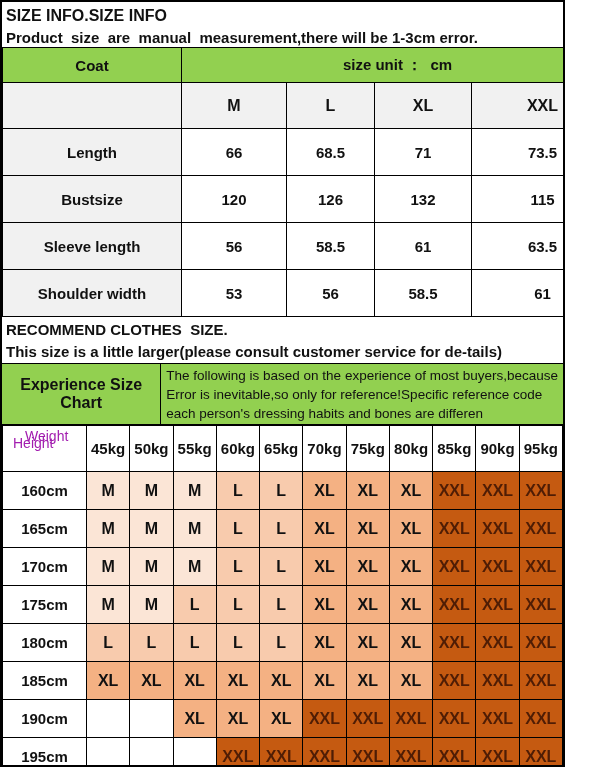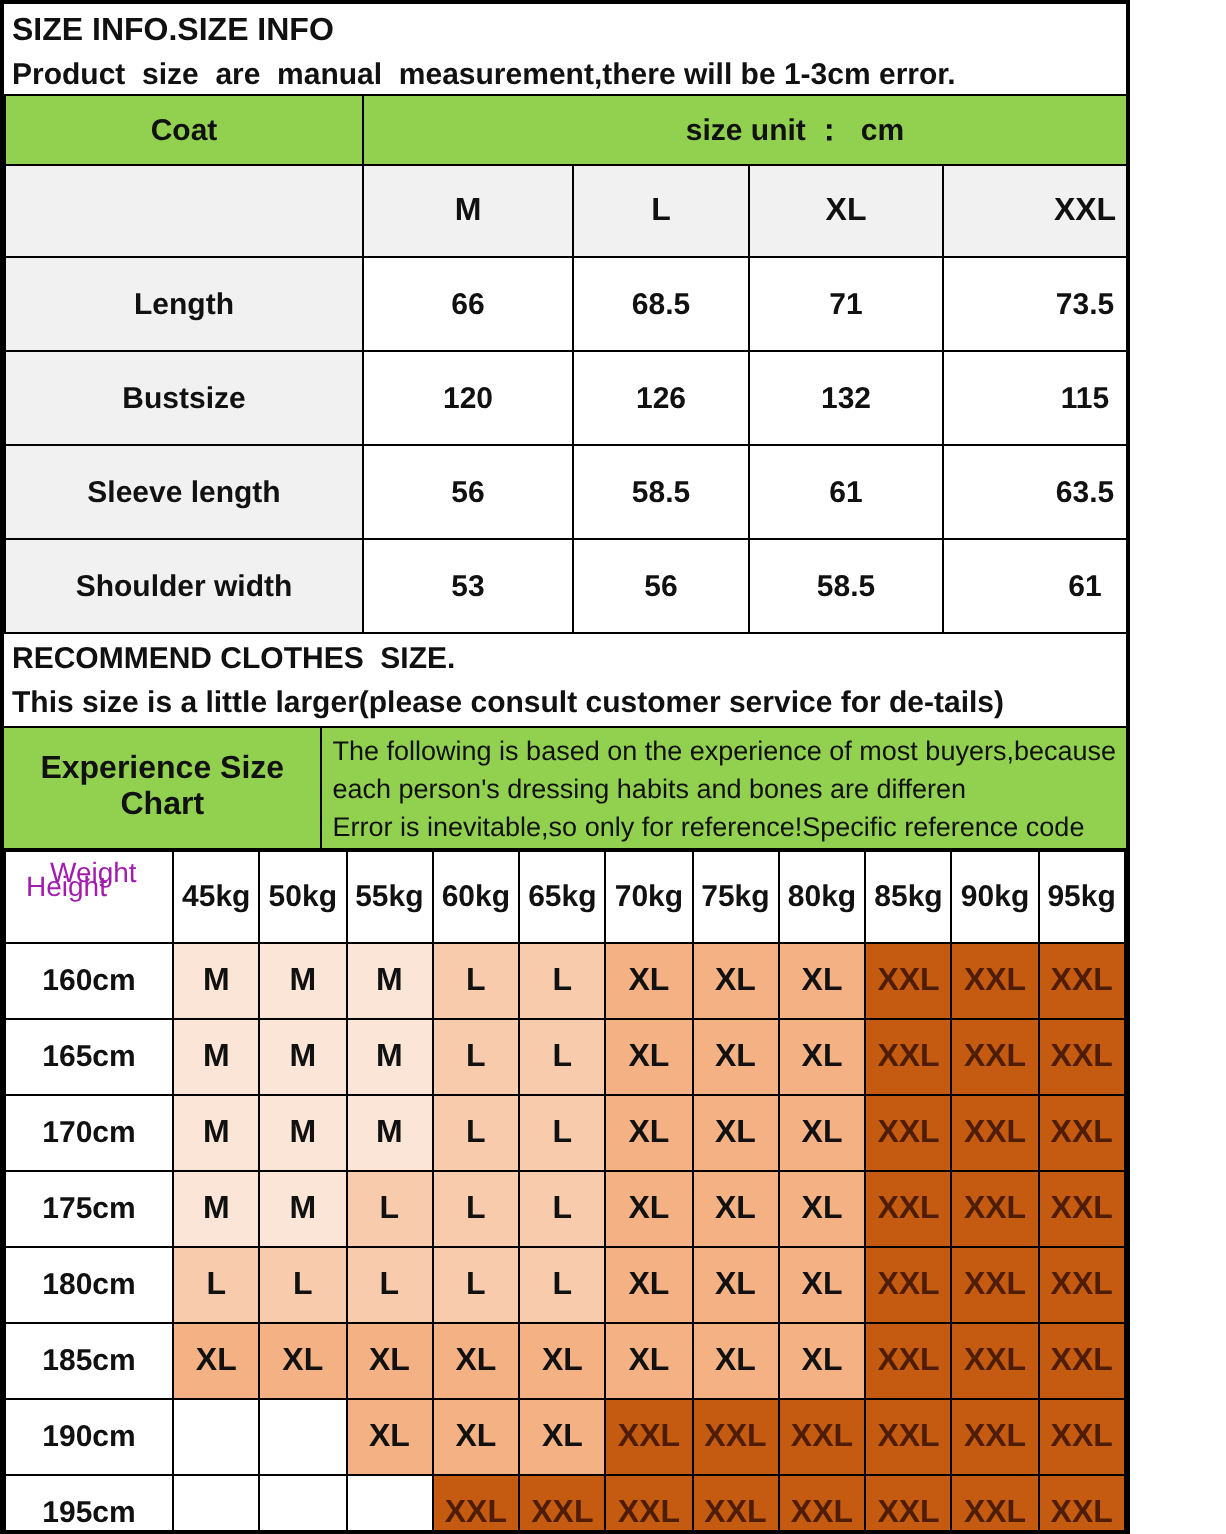--- a/index.html
+++ b/index.html
@@ -139,22 +139,22 @@
 
   <div class="recommend">
     <div class="pre">RECOMMEND CLOTHES  SIZE.</div>
     <div>This size is a little larger(please consult customer service for de-tails)</div>
   </div>
 
   <div class="experience">
     <div class="exp-label">Experience Size Chart</div>
     <div class="exp-note">
       <div>The following is based on the experience of most buyers,because</div>
+      <div>Error is inevitable,so only for reference!Specific reference code</div>
       <div>each person's dressing habits and bones are differen</div>
-      <div>Error is inevitable,so only for reference!Specific reference code</div>
     </div>
   </div>
 
   <table class="tbl matrix">
     <colgroup>
       <col class="m0">
       <col>
         <col>
         <col>
         <col>

